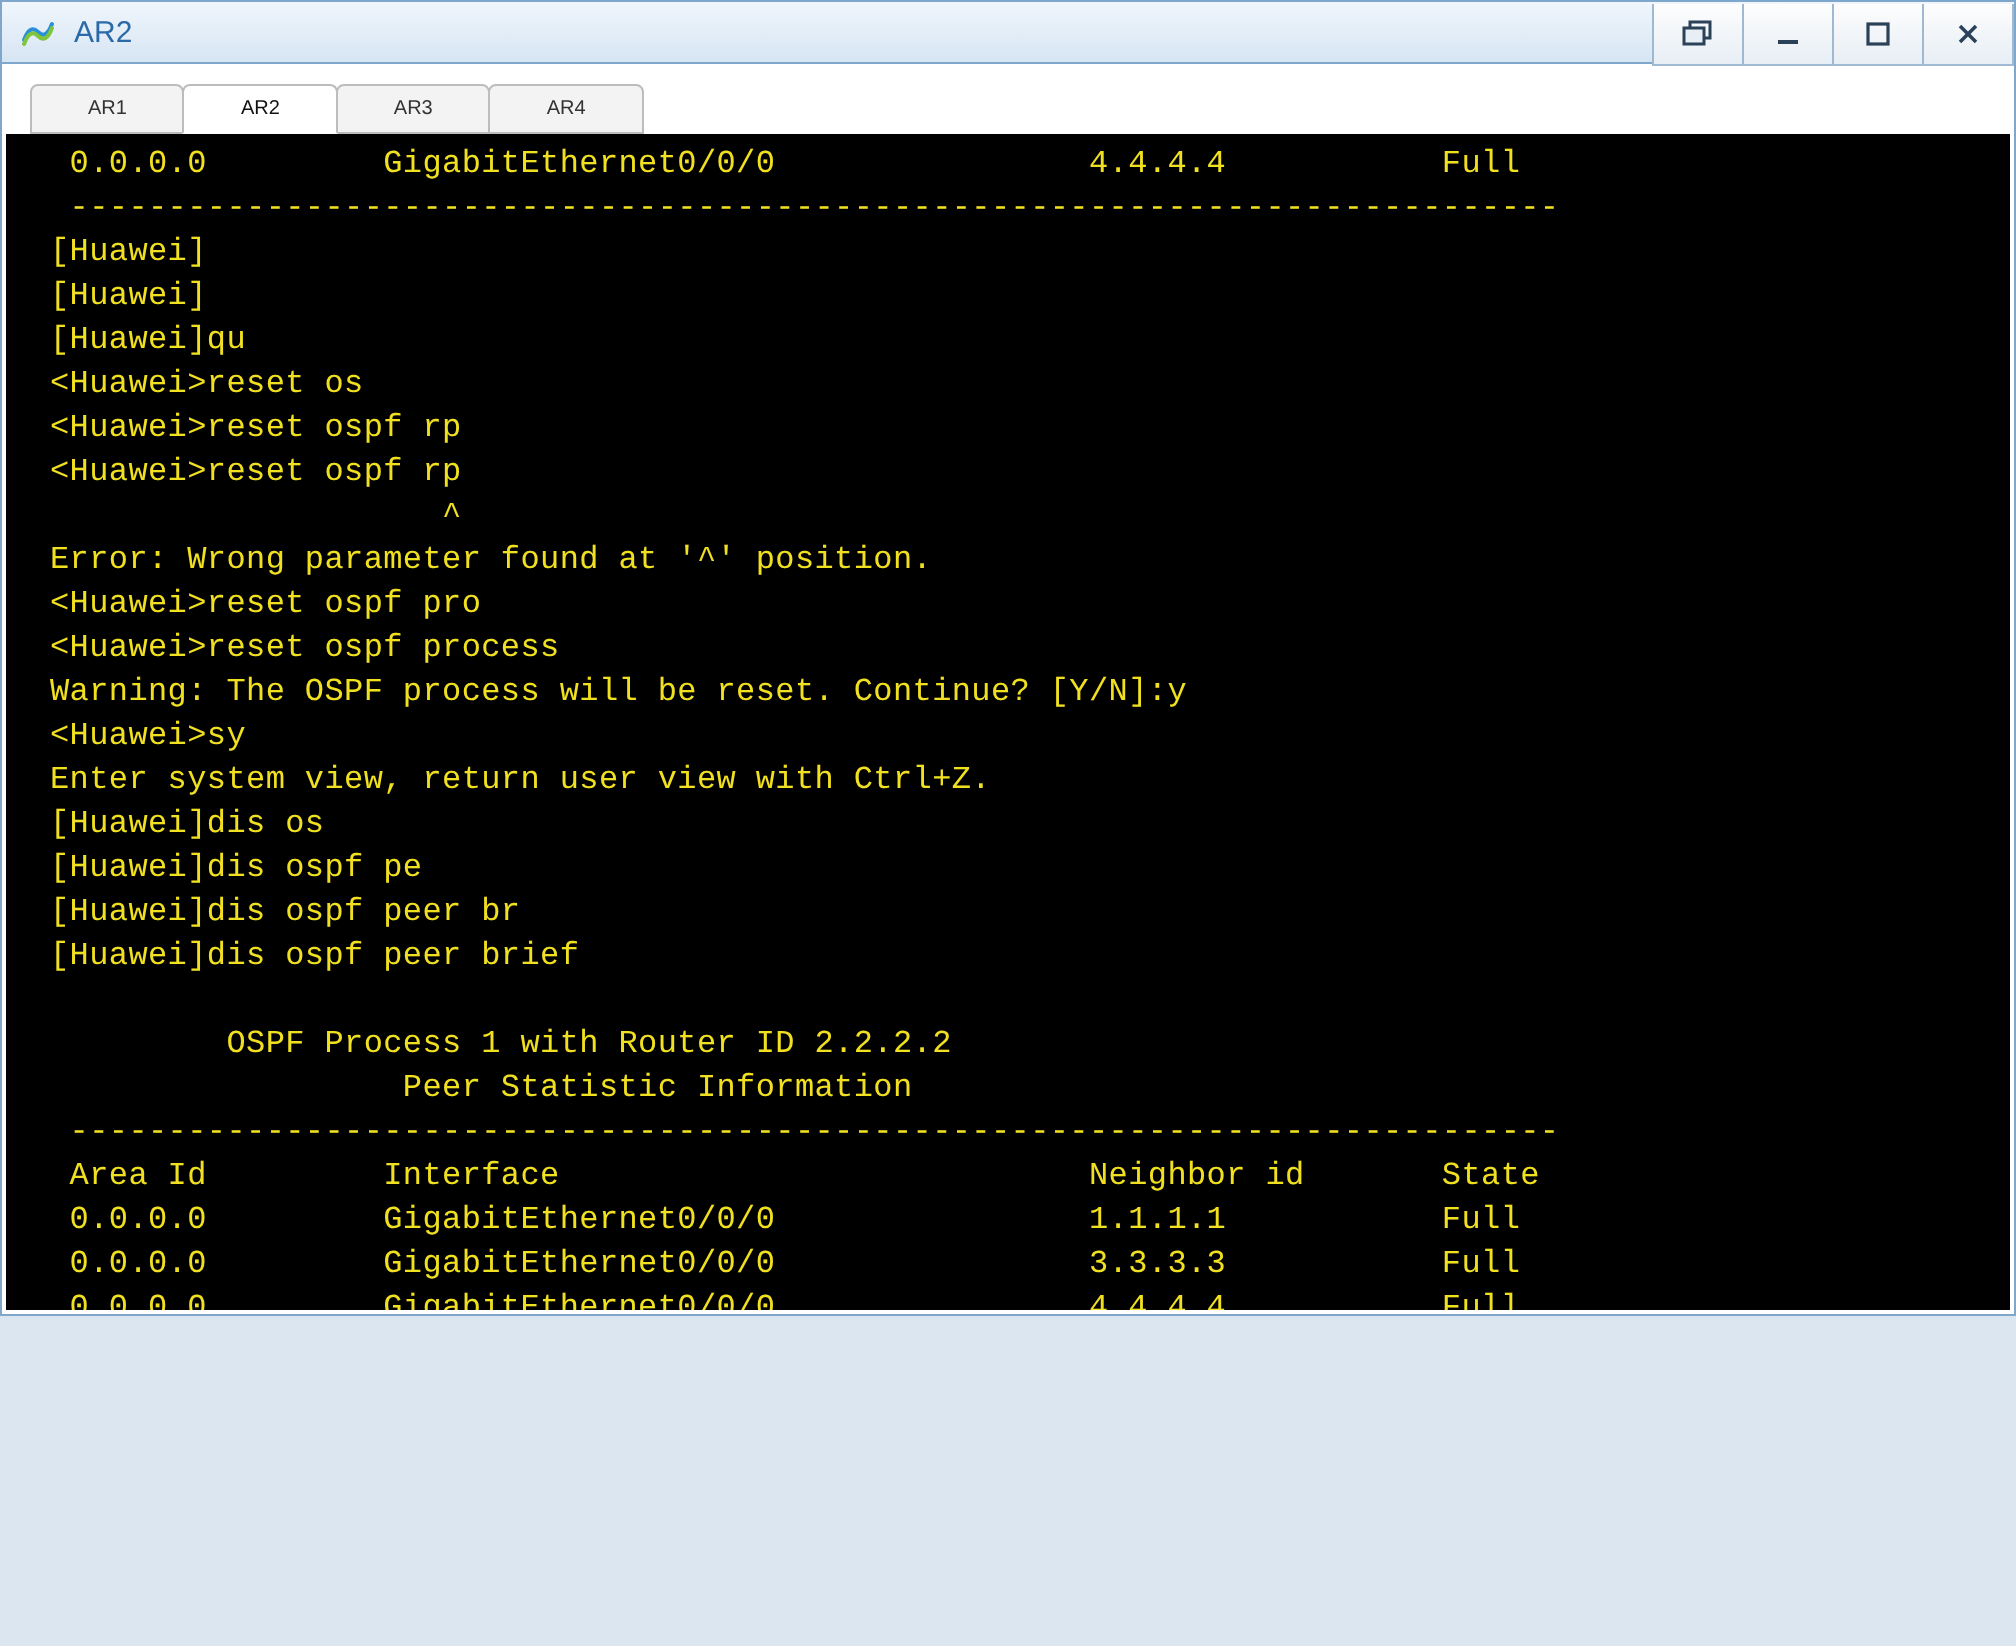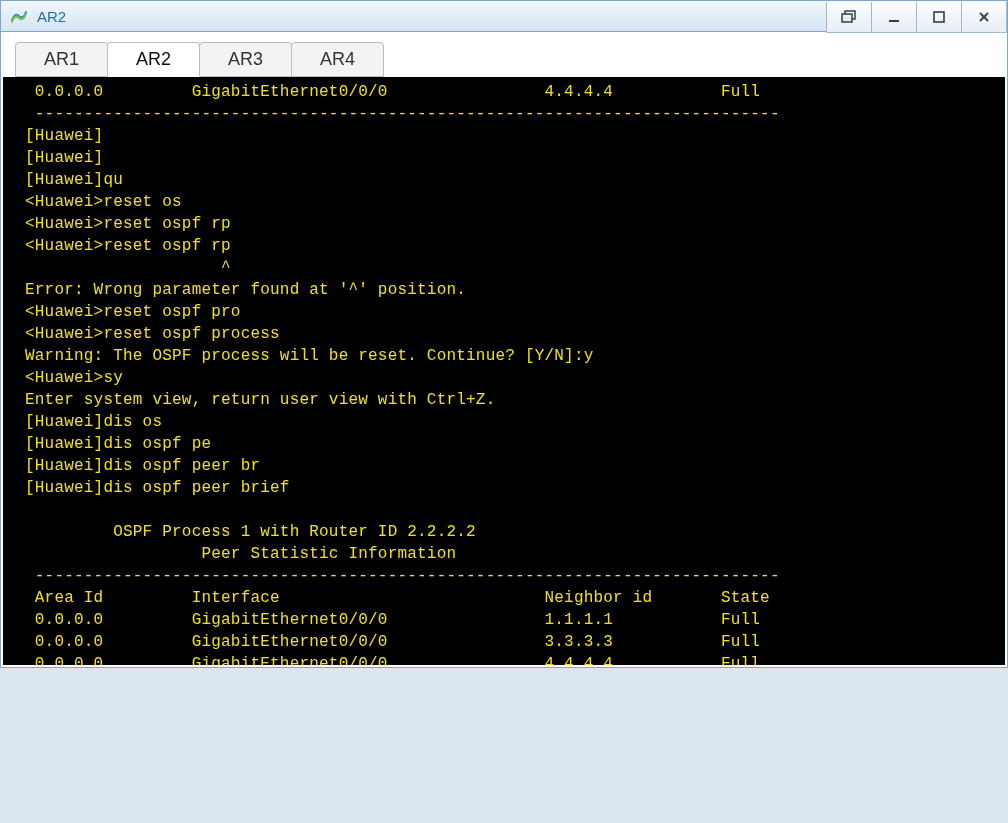--- a/index.html
+++ b/index.html
@@ -59,21 +59,21 @@
   .tabs-row {
     background: #fff;
     border-left: 1px solid #7fa7cc;
     border-right: 1px solid #7fa7cc;
     padding: 10px 14px 0 14px;
     display: flex;
     gap: 0;
   }
   .tab {
     padding: 6px 28px;
-    font-size: 18px;
+    font-size: 10px;
     color: #333;
     border: 1px solid #bcbcbc;
     background: #f3f3f3;
     border-bottom: 1px solid #bcbcbc;
     border-radius: 4px 4px 0 0;
     margin-right: -1px;
     position: relative;
     cursor: default;
   }
   .tab.active {

